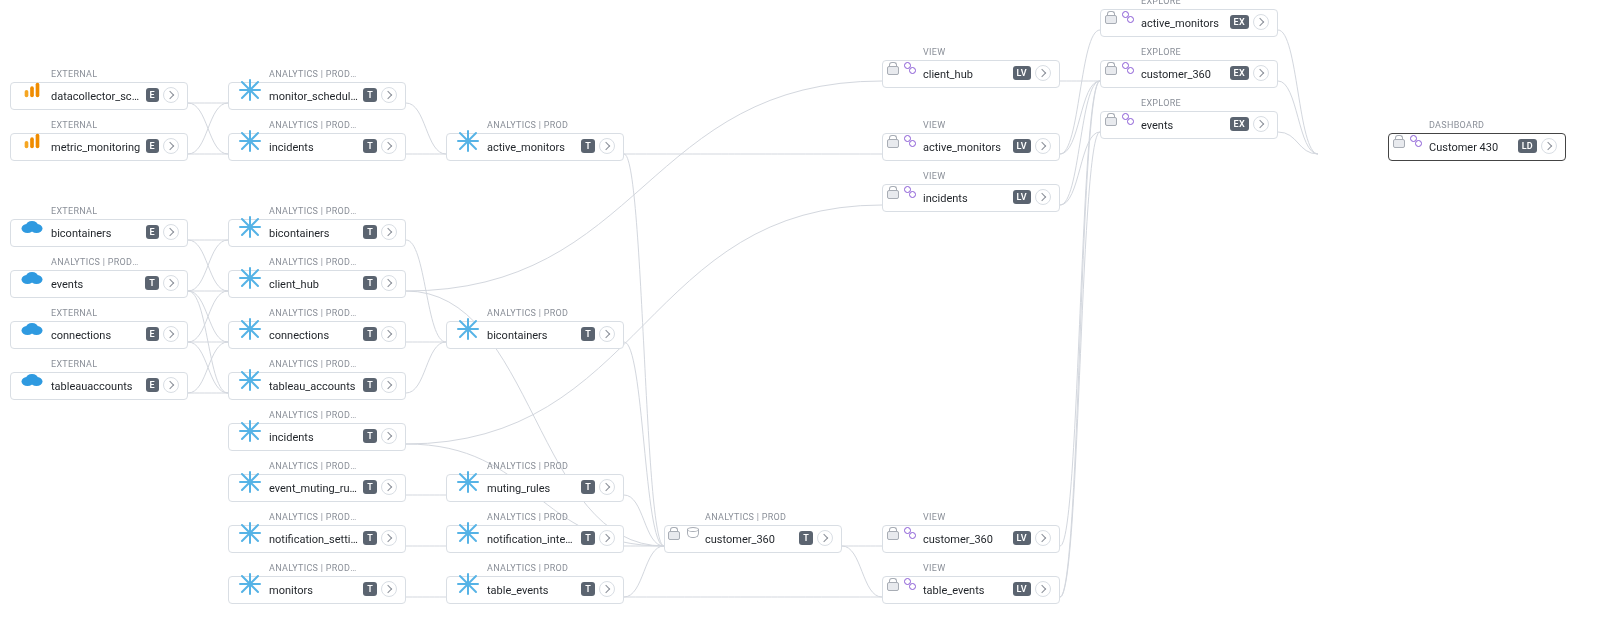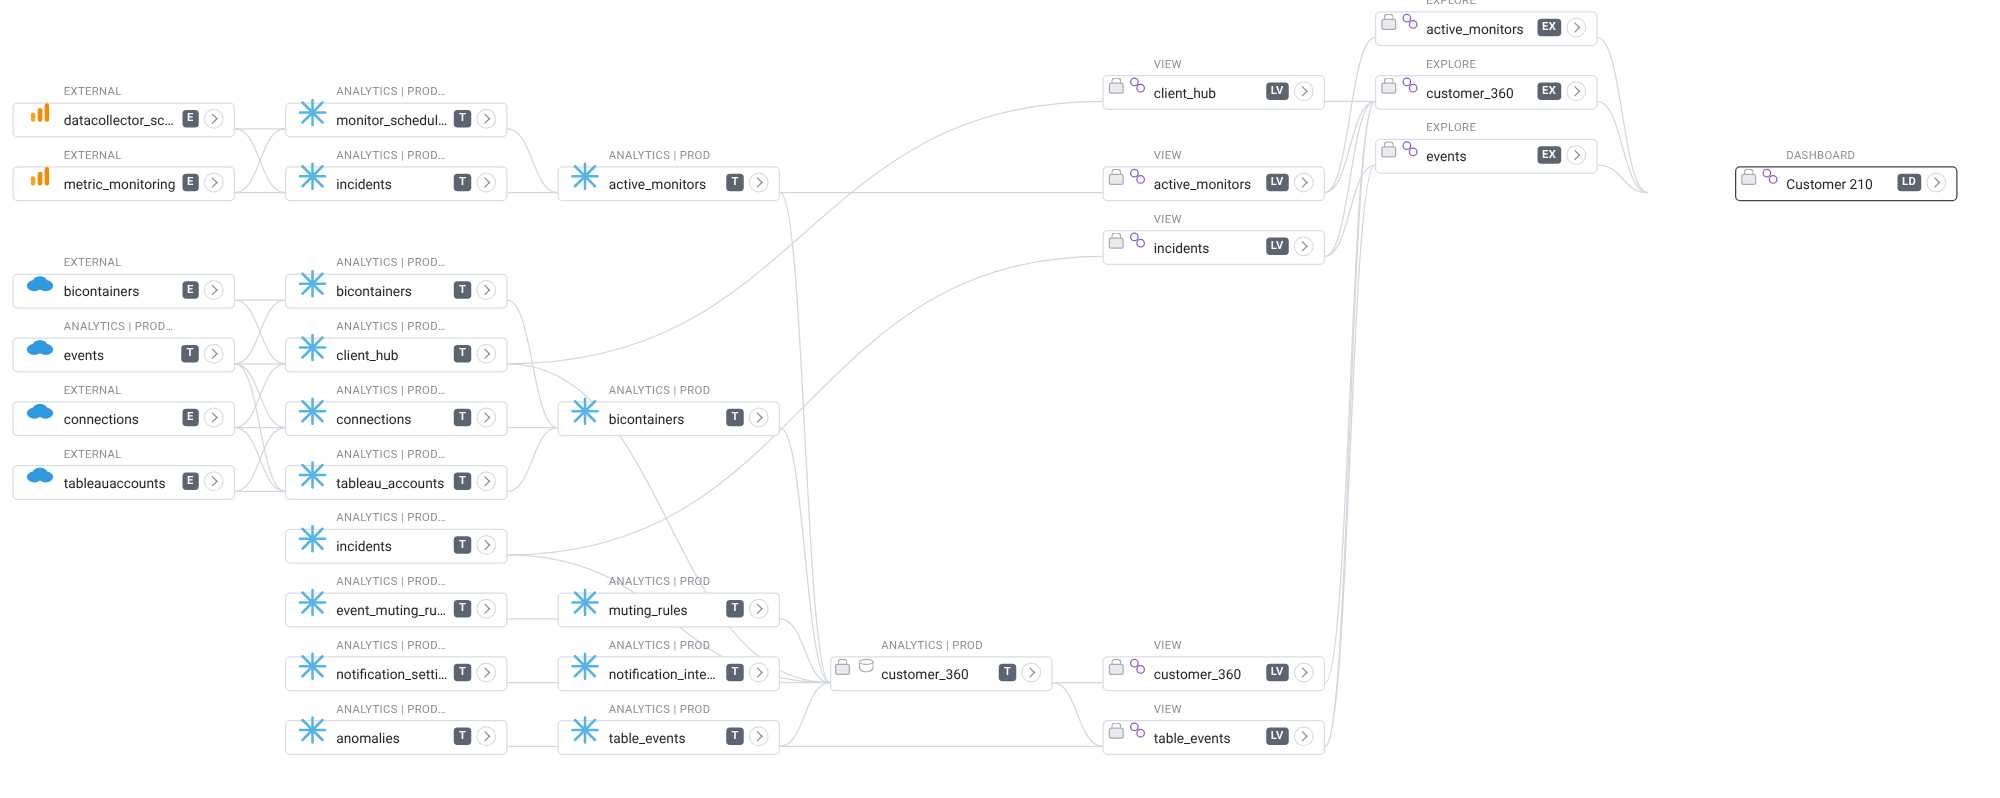--- a/index.html
+++ b/index.html
@@ -386,21 +386,21 @@
             <g stroke="#56b3e6" stroke-width="2" stroke-linecap="round">
               <line x1="12" y1="2" x2="12" y2="22"></line>
               <line x1="2" y1="12" x2="22" y2="12"></line>
               <line x1="4" y1="4" x2="20" y2="20"></line>
               <line x1="20" y1="4" x2="4" y2="20"></line>
             </g>
           </svg>
         </div>
         <div class="txt">
           <div class="cap">ANALYTICS | PROD_...</div>
-          <div class="name">anomalies</div>
+          <div class="name">monitors</div>
         </div>
         <div class="badges">
           <span class="badge">T</span>
           <span class="chev"></span>
         </div>
       </div>
       <div class="node" style="left: 446px; top: 133px;">
         <div class="icon">
           <svg width="24" height="24" viewBox="0 0 24 24">
             <g stroke="#56b3e6" stroke-width="2" stroke-linecap="round">
@@ -646,21 +646,21 @@
       </div>
       <div class="node selected" style="left: 1388px; top: 133px;">
         <div class="icon">
           <div class="mini-icons">
             <span class="lock"></span>
             <span class="looker-dot"></span>
           </div>
         </div>
         <div class="txt">
           <div class="cap">DASHBOARD</div>
-          <div class="name">Customer 210</div>
+          <div class="name">Customer 430</div>
         </div>
         <div class="badges">
           <span class="badge">LD</span>
           <span class="chev"></span>
         </div>
       </div>
     </div>
 </div>
 
 </body></html>

